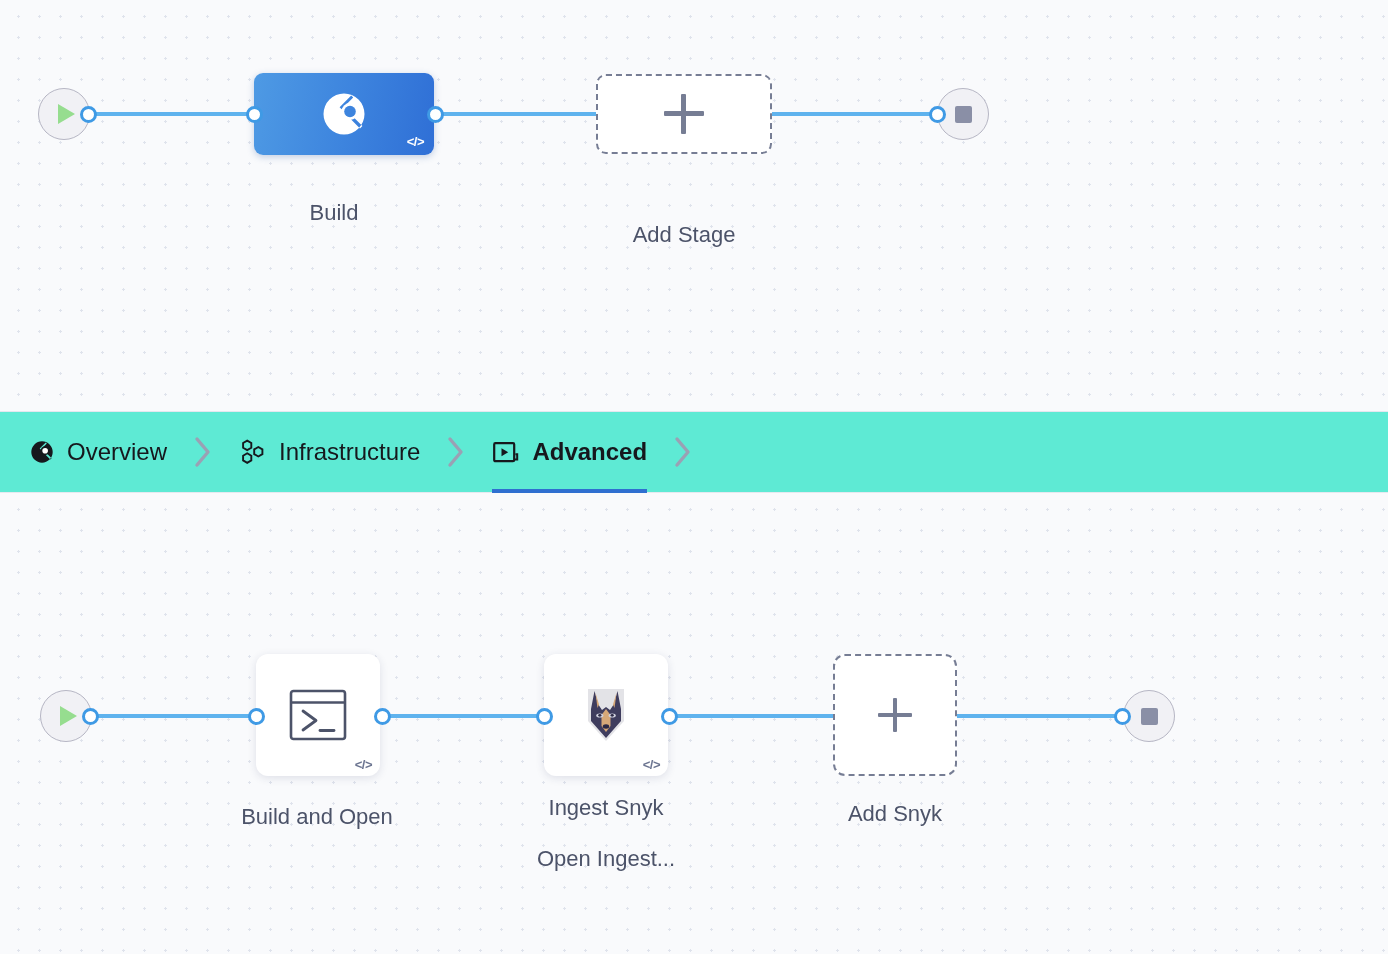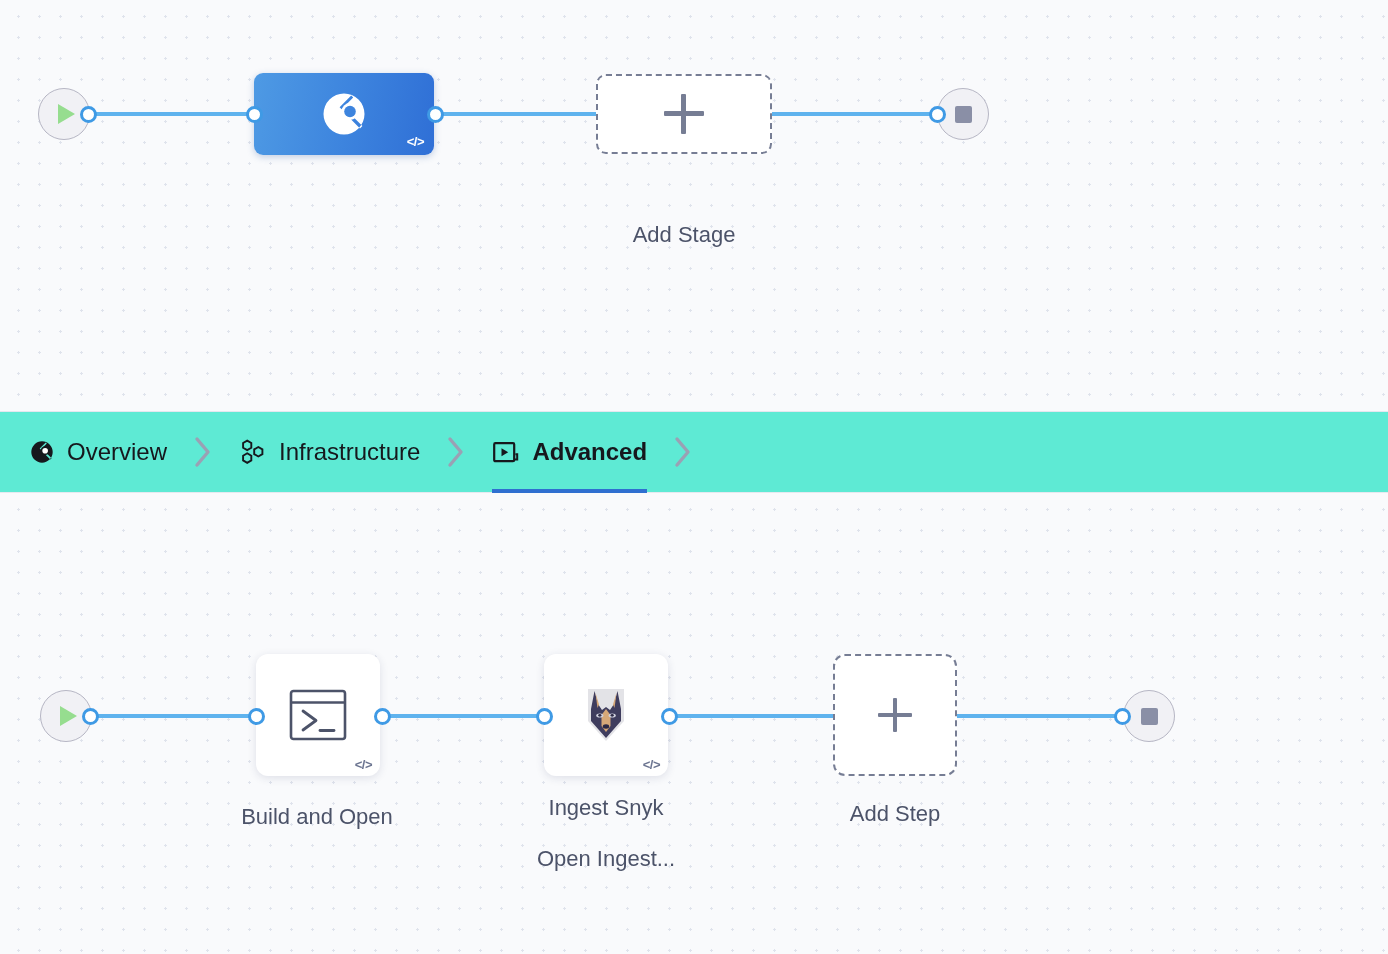--- a/index.html
+++ b/index.html
@@ -224,20 +224,21 @@
         <path d="M23 2.5 A20.5 20.5 0 1 0 43.5 23 A20.5 20.5 0 0 0 23 2.5 Z
                  M30.2 4.6 L18.6 16.2 L20.6 18.2 L32.2 6.6 Z
                  M27.4 25.8 L39 37.4 L41.4 35 L29.8 23.4 Z" fill="#ffffff" fill-rule="evenodd"></path>
         <circle cx="29" cy="20.5" r="8.4" fill="#ffffff"></circle>
         <circle cx="29" cy="20.5" r="5.8" fill="#3d84de"></circle>
       </svg>
       <span class="code-badge">&lt;/&gt;</span>
     </div>
     <div class="dot" style="left:246px; top:105.5px;"></div>
     <div class="dot" style="left:427px; top:105.5px;"></div>
+    <div class="node-label" style="left:234px; top:192px; width:200px;">Build</div>
 
     <div class="add-node add-stage-node" style="left:596px; top:74px;">
       <div class="plus"></div>
     </div>
     <div class="node-label" style="left:584px; top:190px; width:200px;margin-top:24px;">Add Stage</div>
 
     <div class="terminal" style="left:937px; top:88px;">
       <div class="stop-sq"></div>
     </div>
     <div class="dot" style="left:929px; top:105.5px;"></div>
@@ -341,21 +342,21 @@
       <span class="code-badge">&lt;/&gt;</span>
     </div>
     <div class="dot" style="left:536px; top:214.5px;"></div>
     <div class="dot" style="left:661px; top:214.5px;"></div>
     <div class="node-label" style="left:506px; top:294px; width:200px;">Ingest Snyk</div>
     <div class="node-label" style="left:506px; top:345px; width:200px;">Open Ingest...</div>
 
     <div class="add-node add-step-node" style="left:833px; top:161px;">
       <div class="plus"></div>
     </div>
-    <div class="node-label" style="left:795px; top:300px; width:200px;">Add Step</div>
+    <div class="node-label" style="left:795px; top:300px; width:200px;">Add Snyk</div>
 
     <div class="terminal" style="left:1123px; top:197px;">
       <div class="stop-sq"></div>
     </div>
     <div class="dot" style="left:1114px; top:214.5px;"></div>
   </div>
 
 </div>
 
 </body></html>

